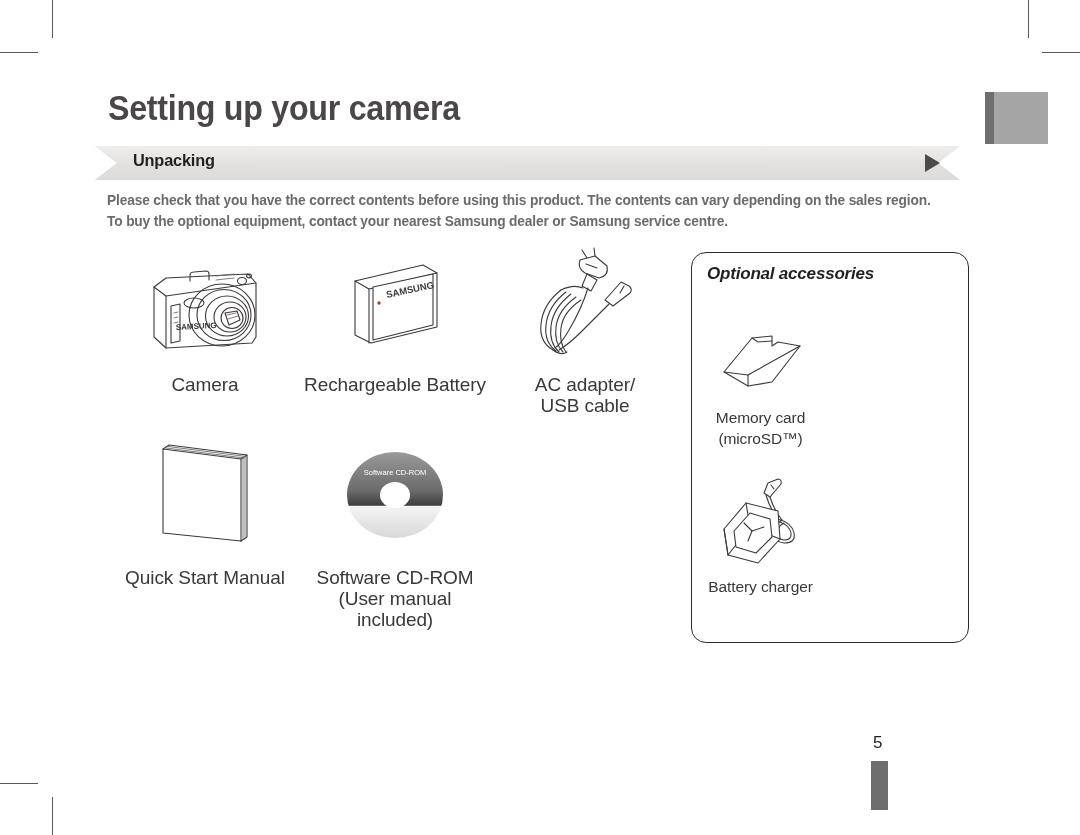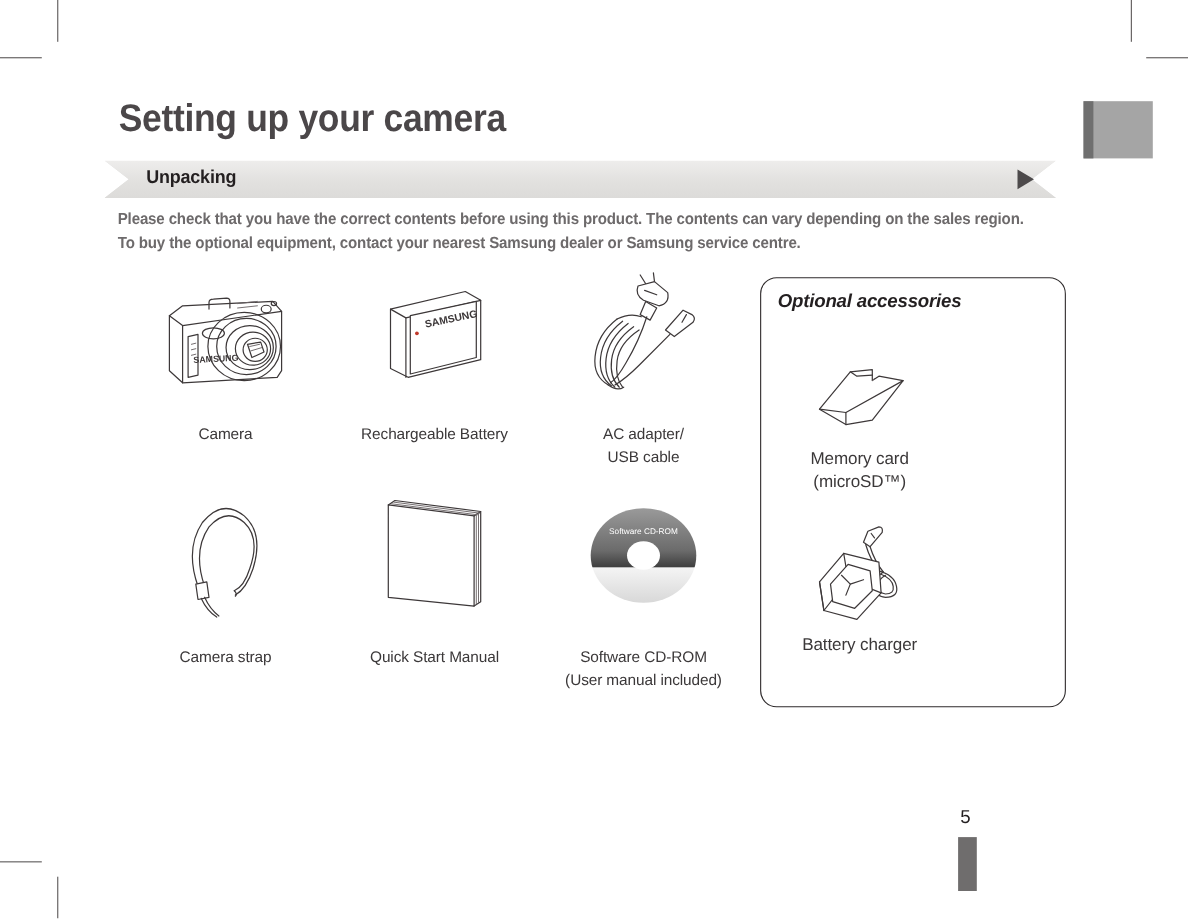--- a/index.html
+++ b/index.html
@@ -76,24 +76,24 @@
   .intro span{display:block;white-space:nowrap;}
 
   
   .items{position:absolute;left:110px;top:248px;width:570px;}
   .row{display:flex;}
   .cell{width:190px;display:flex;flex-direction:column;align-items:center;}
   .art{height:118px;display:flex;align-items:center;justify-content:center;}
   .art.tall{height:125px;}
   .cap{
     text-align:center;
-    font-size:14px;
+    font-size:19px;
     line-height:21px;
     color:#3b3839;
-    margin-top:18px;
+    margin-top:8px;
     letter-spacing:-0.1px;
   }
 
   
   .optbox{
     position:absolute;
     left:691px;top:252px;
     width:278px;height:391px;
     border:1.6px solid #2f2b2c;
     border-radius:15px;
@@ -102,21 +102,21 @@
   }
   .opt-title{
     position:absolute;
     left:707px;top:264px;
     font-size:17px;
     font-weight:bold;
     color:#231f20;
     letter-spacing:-0.2px;
     font-style:italic;
   }
-  .opt-grid{position:absolute;left:712px;top:300px;width:332px;}
+  .opt-grid{position:absolute;left:691px;top:300px;width:332px;}
   .opt-row{display:flex;}
   .opt-cell{width:139px;display:flex;flex-direction:column;align-items:center;}
   .opt-art{height:100px;display:flex;align-items:flex-end;justify-content:center;}
   .opt-cap{
     text-align:center;
     font-size:15.5px;
     line-height:21px;
     color:#3b3839;
     margin-top:7px;
     letter-spacing:-0.1px;
@@ -259,35 +259,20 @@
         </div>
         <div class="cap">
           <div>AC adapter/</div>
           <div>USB cable</div>
         </div>
       </div>
     </div>
 
     <div class="row" style="margin-top:18px;">
 
-      <div class="cell">
-        <div class="art tall">
-          <svg width="110" height="120" viewBox="0 0 110 120">
-            <path class="ln" d="M30 86 Q18 52 34 28 Q52 6 72 22 Q90 38 80 70 Q74 88 64 94"></path>
-            <path class="ln" d="M36 86 Q25 54 40 32 Q56 14 72 28 Q87 42 77 70 Q72 86 63 90"></path>
-            <path class="ln fl" d="M28 84 L38 82 L40 96 L30 98 Z"></path>
-            <path class="ln" d="M33 97 Q38 108 47 114"></path>
-            <path class="ln" d="M36 96 Q41 107 49 113"></path>
-            <path class="ln" d="M63 90 Q66 93 64 95"></path>
-          </svg>
-        </div>
-        <div class="cap">
-          <div>Camera strap</div>
-        </div>
-      </div>
 
       <div class="cell">
         <div class="art tall">
           <svg width="120" height="120" viewBox="0 0 120 120">
             <path class="ln fl" d="M18 12 L96 22 L96 104 L18 96 Z"></path>
             <path class="ln" d="M18 12 L24 8 L102 18 L96 22"></path>
             <path class="ln" d="M102 18 L102 100 L96 104"></path>
             <path class="ln-t" d="M21 11 L99 21"></path>
             <path class="ln-t" d="M23 9.5 L101 19.5"></path>
             <path class="ln-t" d="M98 20 L98 102"></path>

